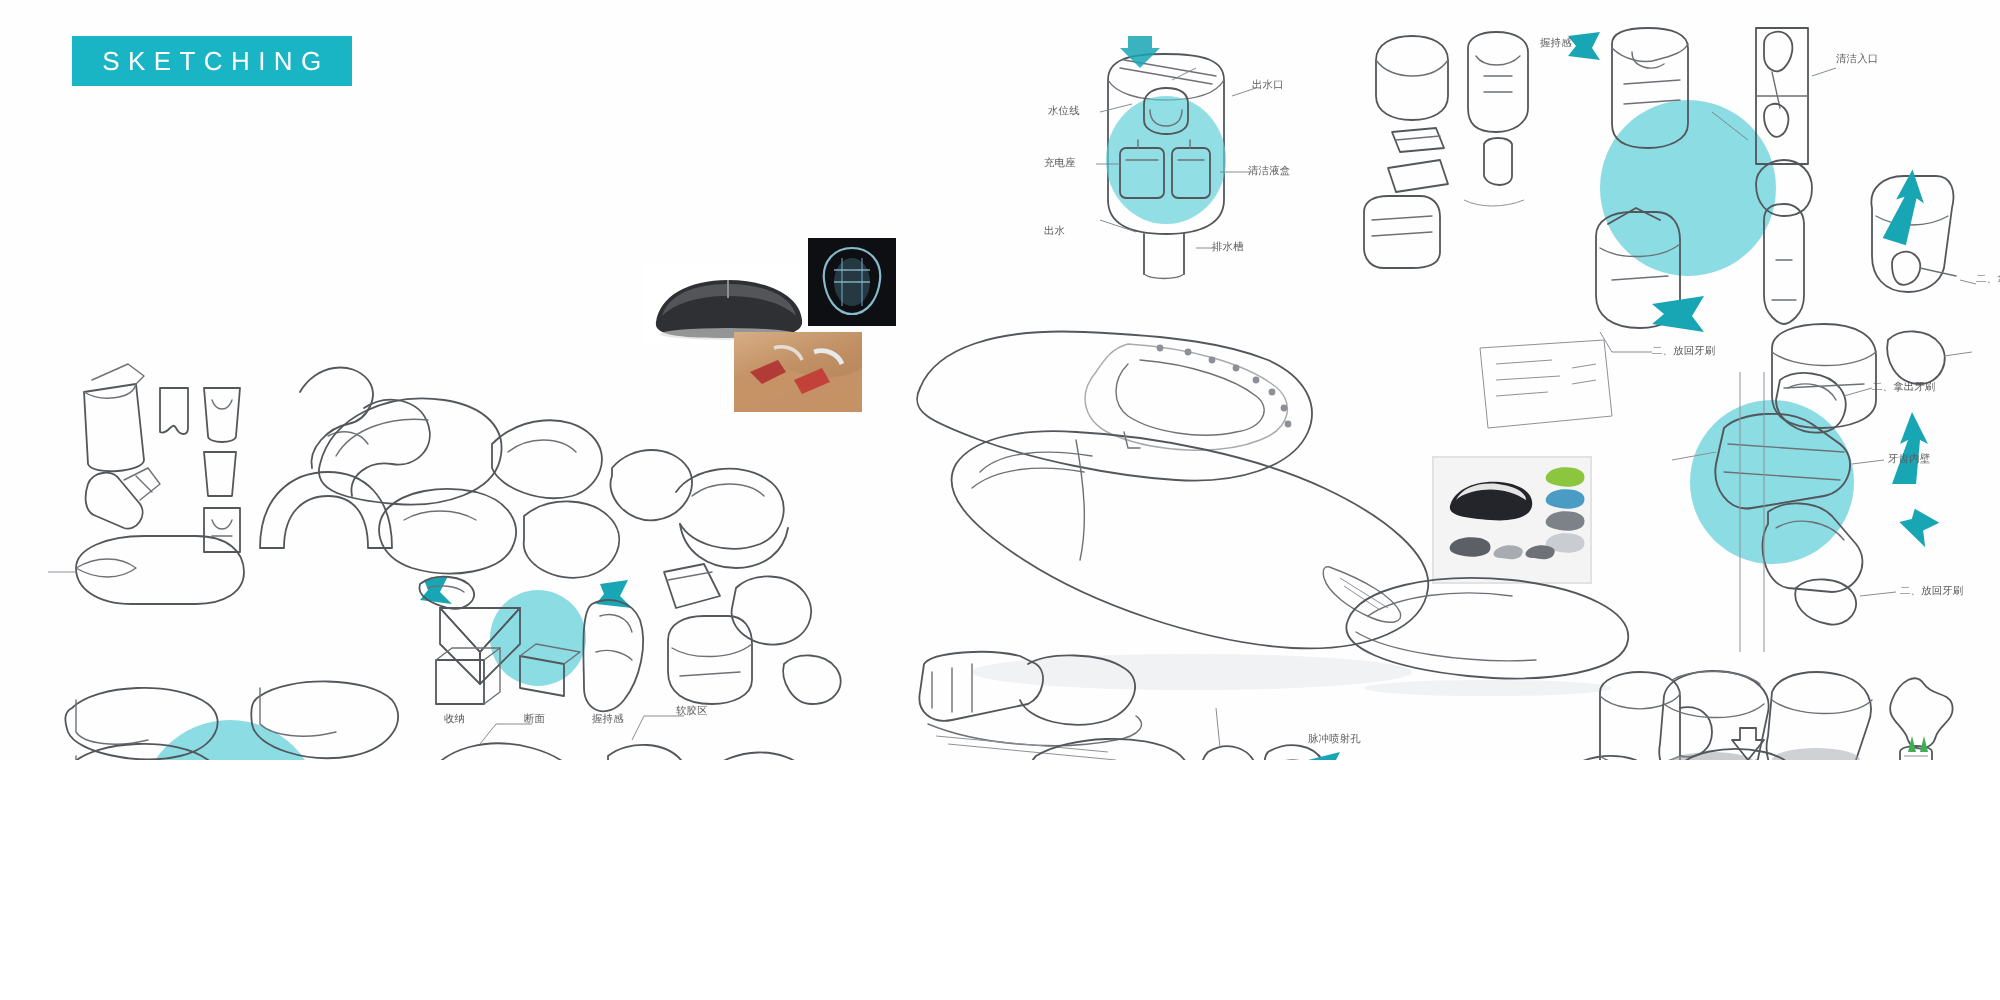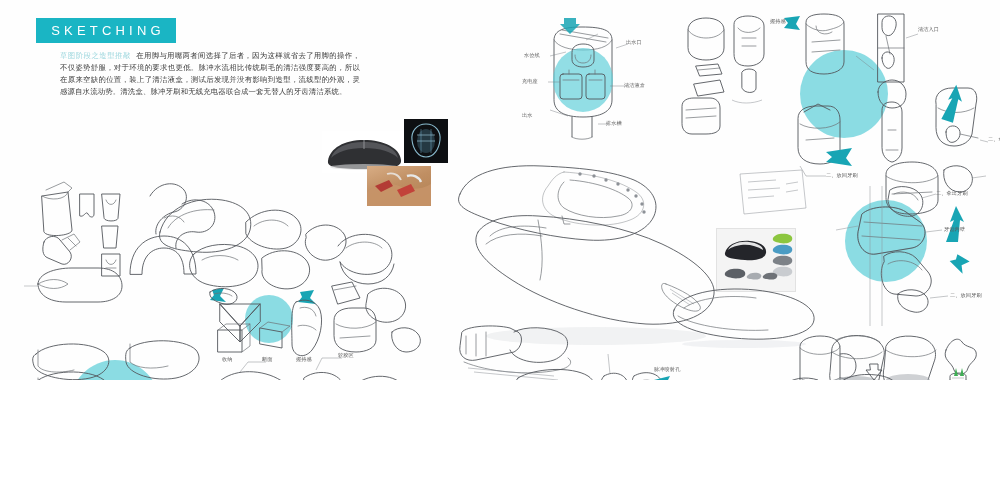--- a/index.html
+++ b/index.html
@@ -33,23 +33,20 @@
 </style>
 </head>
 <body>
 
 <div id="page">
 
   <div id="banner">
     <span>SKETCHING</span>
   </div>
 
-  <div id="intro">
-    <p><span class="lead">草图阶段之造型推敲</span>&nbsp;&nbsp;<span>在用脚与用嘴两者间选择了后者，因为这样就省去了用脚的操作，不仅姿势舒服，对于环境的要求也更低。脉冲水流相比传统刷毛的清洁强度要高的，所以在原来空缺的位置，装上了清洁液盒，测试后发现并没有影响到造型，流线型的外观，灵感源自水流动势。清洗盒、脉冲牙刷和无线充电器联合成一套无替人的牙齿清洁系统。</span></p>
-  </div>
 
   <div class="tealdisc" style="left:800px;top:50px;width:88px;height:88px;"></div>
   <div class="tealdisc" style="left:845px;top:200px;width:82px;height:82px;"></div>
   <div class="tealdisc" style="left:245px;top:295px;width:48px;height:48px;"></div>
   <div class="tealdisc" style="left:70px;top:360px;width:90px;height:90px;"></div>
   <div class="tealdisc" style="left:655px;top:380px;width:66px;height:66px;"></div>
 
   <div class="photo" style="left:322px;top:131px;width:84px;height:42px;
               background:linear-gradient(180deg,#ffffff 0%,#ffffff 30%,#ffffff 100%);">
     <svg width="84" height="42" viewBox="0 0 84 42">

